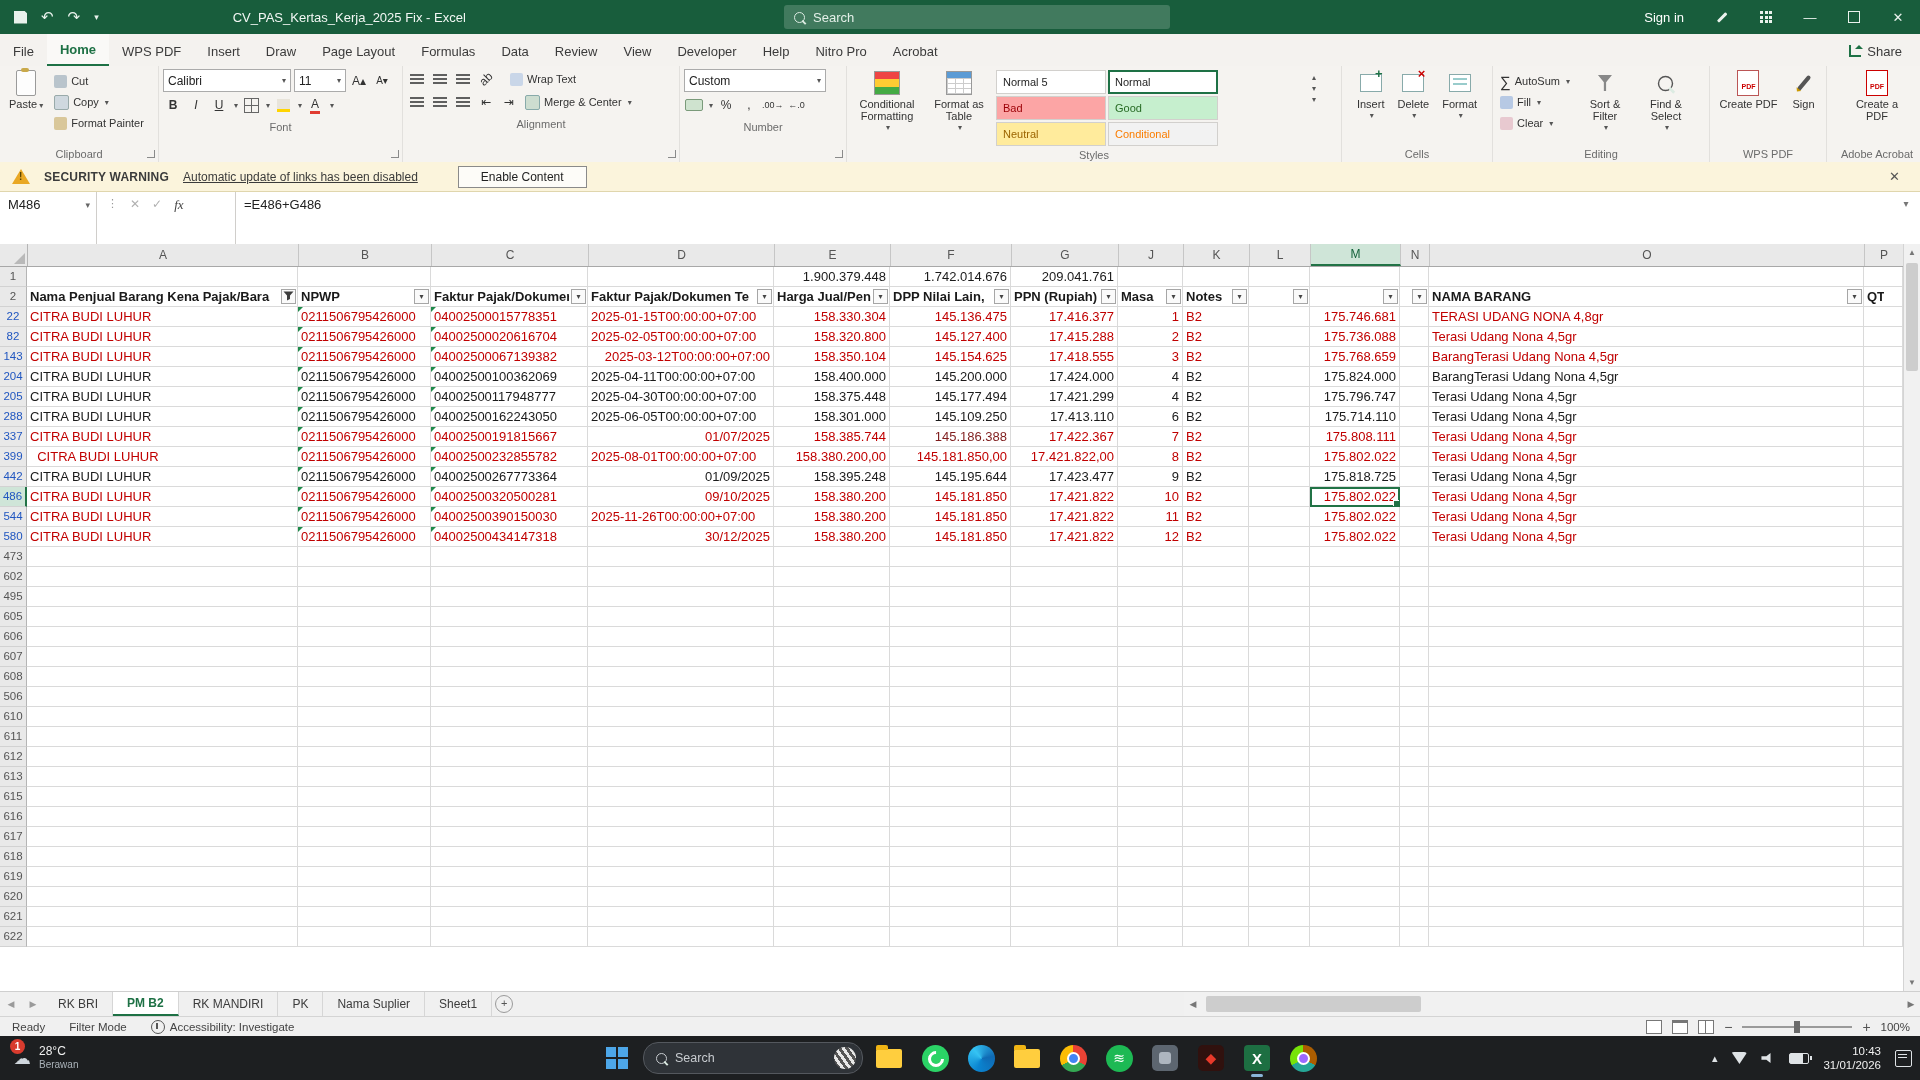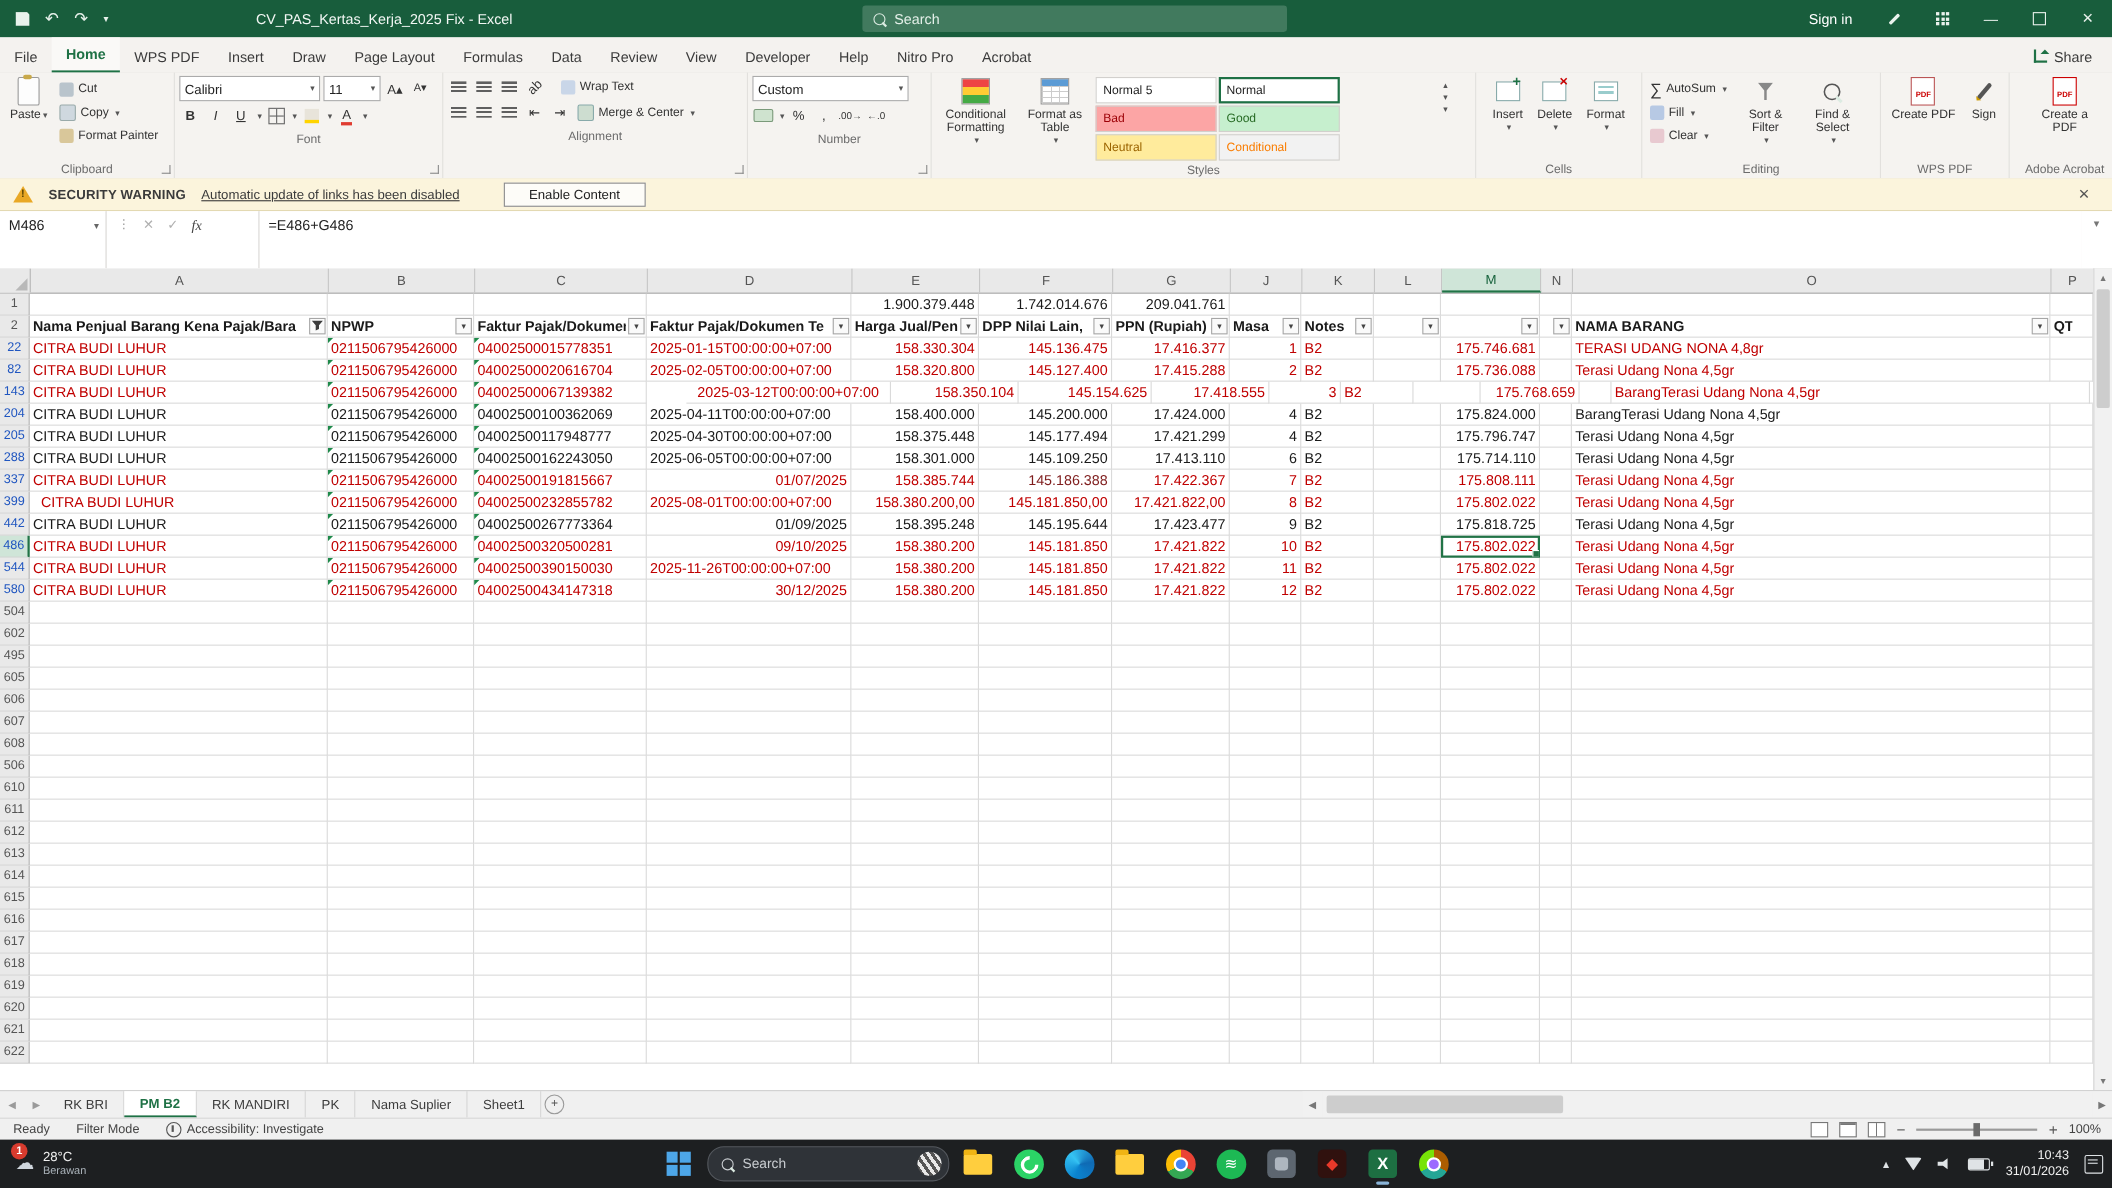--- a/index.html
+++ b/index.html
@@ -631,21 +631,21 @@
           <div class="gcell" style="width: 90px; text-align: right; color: rgb(192, 0, 0);">175.736.088</div>
           <div class="gcell" style="width: 29px;"></div>
           <div class="gcell" style="width: 435px; text-align: left; color: rgb(192, 0, 0);">Terasi Udang Nona 4,5gr</div>
           <div class="gcell" style="width: 39px;"></div>
         </div>
         <div class="grow">
           <div class="grh blue">143</div>
           <div class="gcell" style="width: 271px; text-align: left; color: rgb(192, 0, 0);">CITRA BUDI LUHUR</div>
           <div class="gcell tri" style="width: 133px; text-align: left; color: rgb(192, 0, 0);">0211506795426000</div>
           <div class="gcell tri" style="width: 157px; text-align: left; color: rgb(192, 0, 0);">04002500067139382</div>
-          <div class="gcell" style="width: 186px; text-align: center; color: rgb(192, 0, 0); margin-left: 36px;">2025-03-12T00:00:00+07:00</div>
+          <div class="gcell" style="width: 186px; text-align: right; color: rgb(192, 0, 0);">2025-03-12T00:00:00+07:00</div>
           <div class="gcell" style="width: 116px; text-align: right; color: rgb(192, 0, 0);">158.350.104</div>
           <div class="gcell" style="width: 121px; text-align: right; color: rgb(192, 0, 0);">145.154.625</div>
           <div class="gcell" style="width: 107px; text-align: right; color: rgb(192, 0, 0);">17.418.555</div>
           <div class="gcell" style="width: 65px; text-align: right; color: rgb(192, 0, 0);">3</div>
           <div class="gcell" style="width: 66px; text-align: left; color: rgb(192, 0, 0);">B2</div>
           <div class="gcell" style="width: 61px;"></div>
           <div class="gcell" style="width: 90px; text-align: right; color: rgb(192, 0, 0);">175.768.659</div>
           <div class="gcell" style="width: 29px;"></div>
           <div class="gcell" style="width: 435px; text-align: left; color: rgb(192, 0, 0);">BarangTerasi Udang Nona 4,5gr</div>
           <div class="gcell" style="width: 39px;"></div>
@@ -797,21 +797,21 @@
           <div class="gcell" style="width: 107px; text-align: right; color: rgb(192, 0, 0);">17.421.822</div>
           <div class="gcell" style="width: 65px; text-align: right; color: rgb(192, 0, 0);">12</div>
           <div class="gcell" style="width: 66px; text-align: left; color: rgb(192, 0, 0);">B2</div>
           <div class="gcell" style="width: 61px;"></div>
           <div class="gcell" style="width: 90px; text-align: right; color: rgb(192, 0, 0);">175.802.022</div>
           <div class="gcell" style="width: 29px;"></div>
           <div class="gcell" style="width: 435px; text-align: left; color: rgb(192, 0, 0);">Terasi Udang Nona 4,5gr</div>
           <div class="gcell" style="width: 39px;"></div>
         </div>
         <div class="grow">
-          <div class="grh">504</div>
+          <div class="grh">473</div>
           <div class="gcell" style="width: 271px;"></div>
           <div class="gcell" style="width: 133px;"></div>
           <div class="gcell" style="width: 157px;"></div>
           <div class="gcell" style="width: 186px;"></div>
           <div class="gcell" style="width: 116px;"></div>
           <div class="gcell" style="width: 121px;"></div>
           <div class="gcell" style="width: 107px;"></div>
           <div class="gcell" style="width: 65px;"></div>
           <div class="gcell" style="width: 66px;"></div>
           <div class="gcell" style="width: 61px;"></div>
@@ -985,37 +985,20 @@
           <div class="gcell" style="width: 65px;"></div>
           <div class="gcell" style="width: 66px;"></div>
           <div class="gcell" style="width: 61px;"></div>
           <div class="gcell" style="width: 90px;"></div>
           <div class="gcell" style="width: 29px;"></div>
           <div class="gcell" style="width: 435px;"></div>
           <div class="gcell" style="width: 39px;"></div>
         </div>
         <div class="grow">
           <div class="grh">613</div>
-          <div class="gcell" style="width: 271px;"></div>
-          <div class="gcell" style="width: 133px;"></div>
-          <div class="gcell" style="width: 157px;"></div>
-          <div class="gcell" style="width: 186px;"></div>
-          <div class="gcell" style="width: 116px;"></div>
-          <div class="gcell" style="width: 121px;"></div>
-          <div class="gcell" style="width: 107px;"></div>
-          <div class="gcell" style="width: 65px;"></div>
-          <div class="gcell" style="width: 66px;"></div>
-          <div class="gcell" style="width: 61px;"></div>
-          <div class="gcell" style="width: 90px;"></div>
-          <div class="gcell" style="width: 29px;"></div>
-          <div class="gcell" style="width: 435px;"></div>
-          <div class="gcell" style="width: 39px;"></div>
-        </div>
-        <div class="grow">
-          <div class="grh">614</div>
           <div class="gcell" style="width: 271px;"></div>
           <div class="gcell" style="width: 133px;"></div>
           <div class="gcell" style="width: 157px;"></div>
           <div class="gcell" style="width: 186px;"></div>
           <div class="gcell" style="width: 116px;"></div>
           <div class="gcell" style="width: 121px;"></div>
           <div class="gcell" style="width: 107px;"></div>
           <div class="gcell" style="width: 65px;"></div>
           <div class="gcell" style="width: 66px;"></div>
           <div class="gcell" style="width: 61px;"></div>

